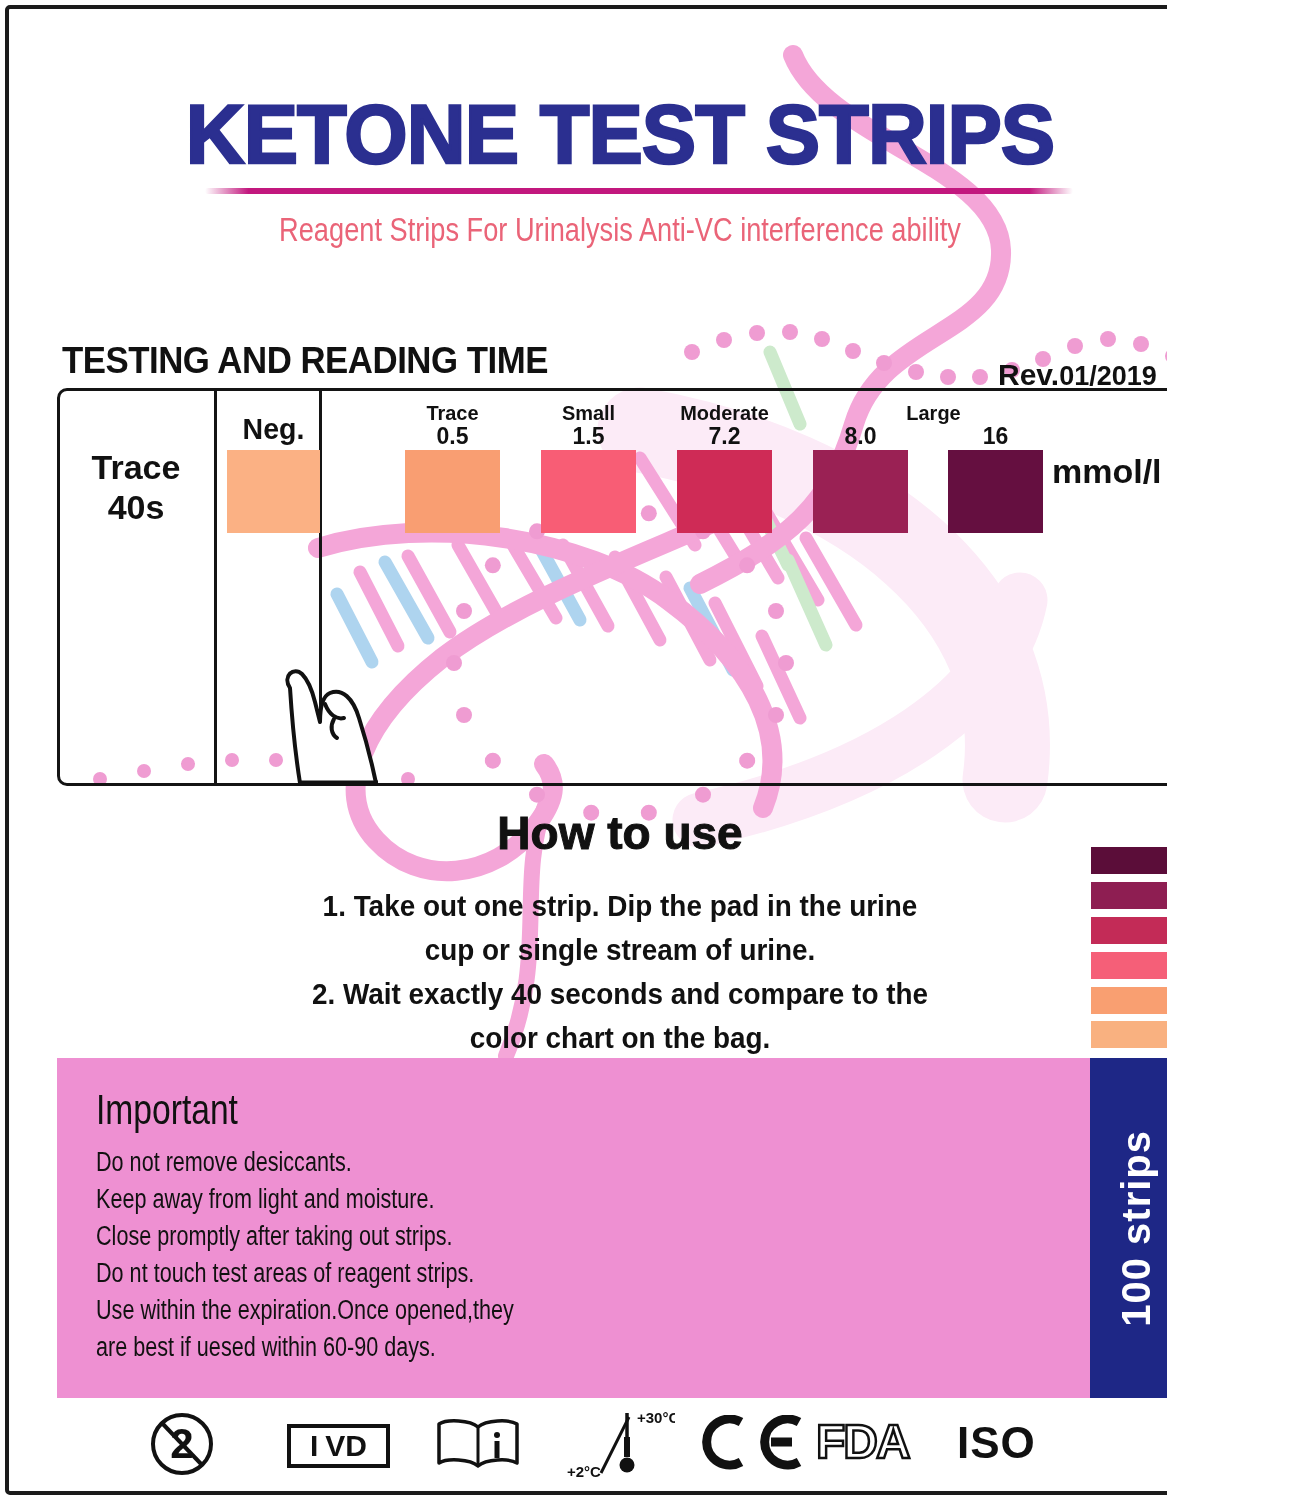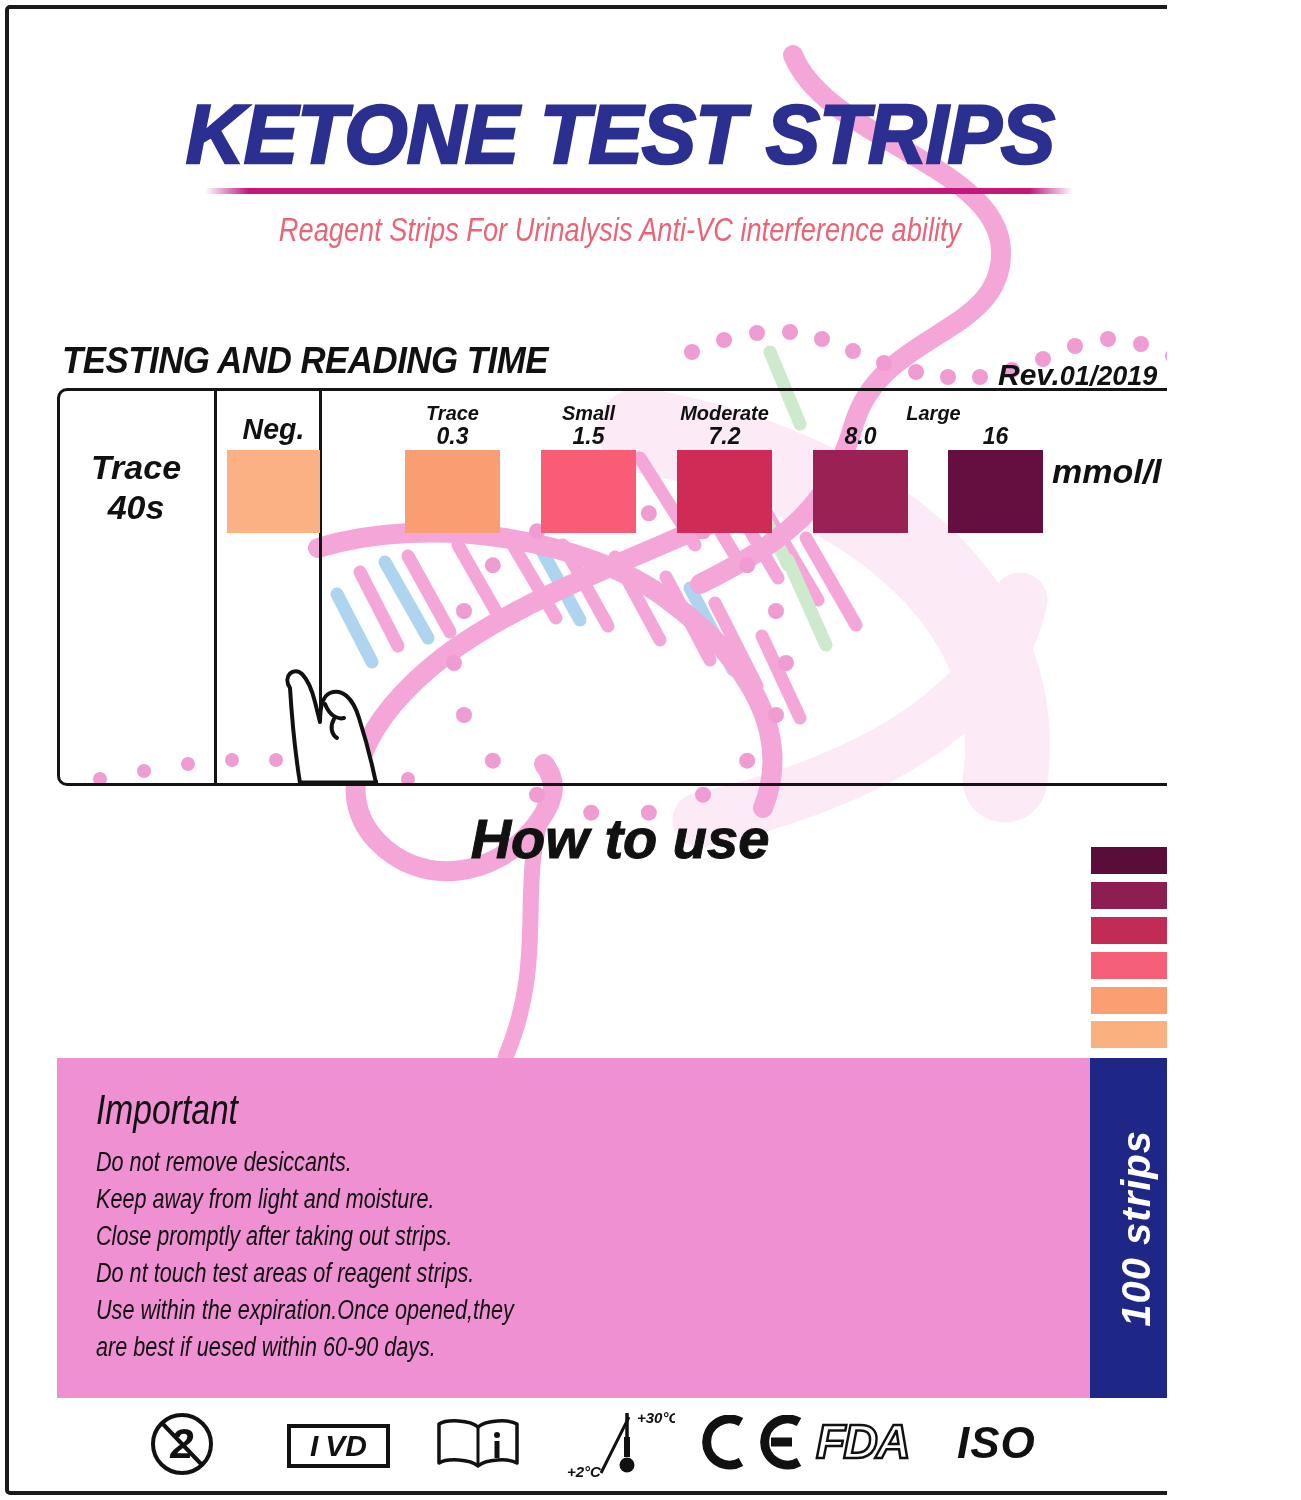--- a/index.html
+++ b/index.html
@@ -1,17 +1,17 @@
 <!DOCTYPE html>
 <html><head>
 <meta charset="utf-8">
 <style>
   html,body{margin:0;padding:0;background:#fff;}
   .pg{position:relative;width:1167px;height:1500px;background:#fff;overflow:hidden;
-      font-family:"Liberation Sans",sans-serif;color:#111;font-style:italic;}
+      font-family:"Liberation Sans",sans-serif;color:#111;}
   .abs{position:absolute;}
   .outer-border{left:5px;top:5px;width:1224px;height:1482px;border:4px solid #1b1b1b;border-radius:5px;}
   .dna{left:0;top:0;width:1301px;height:1500px;pointer-events:none;}
   .content{position:absolute;left:0;top:0;width:1301px;height:1500px;}
 
   .title{left:0;top:86px;width:1240px;text-align:center;font-size:84px;font-weight:700;
          color:#2b2f90;letter-spacing:-1px;transform:scaleX(.97);transform-origin:50% 50%;
          -webkit-text-stroke:2.5px #2b2f90;white-space:nowrap;}
   .title-underline{left:205px;top:188px;width:868px;height:6px;border-radius:3px;
          background:linear-gradient(90deg,rgba(194,24,126,0) 0%,#c2187e 5%,#c2187e 95%,rgba(194,24,126,0) 100%);}
@@ -33,21 +33,21 @@
   .level{position:absolute;top:402px;text-align:center;}
   .lname{font-size:21px;font-weight:700;height:22px;line-height:22px;transform:scaleX(.95);white-space:nowrap;}
   .lval{font-size:23px;font-weight:700;height:26px;line-height:24px;}
   .sw{height:83px;}
   .lvl0 .lname{font-size:30px;position:relative;top:16px;}
   .lvl5 .lname{transform:translateX(-62px) scaleX(.95);}
 
   .hand{left:268px;top:662px;z-index:3;}
 
   .howto{left:0;top:806px;width:1240px;text-align:center;}
-  .howto-h{font-size:56px;font-weight:700;-webkit-text-stroke:1px #111;margin-bottom:24px;}
+  .howto-h{font-size:46px;font-weight:700;-webkit-text-stroke:1px #111;margin-bottom:24px;}
   .howto-line{font-size:30px;font-weight:700;line-height:44px;transform:scaleX(.93);transform-origin:50% 50%;white-space:nowrap;}
 
   .band{left:1091px;width:92px;height:27px;}
 
   .pink-panel{left:57px;top:1058px;width:1033px;height:340px;background:#ee90d2;}
   .blue-bar{left:1090px;top:1058px;width:93px;height:340px;background:#1e2786;display:flex;align-items:center;justify-content:center;}
   .blue-bar span{writing-mode:vertical-rl;transform:rotate(180deg);color:#fff;font-size:40px;font-weight:700;letter-spacing:1px;white-space:nowrap;}
 
   .important{left:96px;top:1086px;width:560px;}
   .imp-h{font-size:42px;font-weight:400;transform:scaleX(.8);transform-origin:left;margin:0 0 10px 0;}
@@ -176,21 +176,21 @@
       <div>40s</div>
     </div>
     <div id="levels">
         <div class="level lvl0" style="left: 227px; width: 93px;">
           <div class="lname">Neg.</div>
           <div class="lval"></div>
           <div class="sw" style="background: rgb(251, 177, 132);"></div>
         </div>
         <div class="level lvl1" style="left: 405px; width: 95px;">
           <div class="lname">Trace</div>
-          <div class="lval">0.3</div>
+          <div class="lval">0.5</div>
           <div class="sw" style="background: rgb(249, 158, 114);"></div>
         </div>
         <div class="level lvl2" style="left: 541px; width: 95px;">
           <div class="lname">Small</div>
           <div class="lval">1.5</div>
           <div class="sw" style="background: rgb(248, 93, 117);"></div>
         </div>
         <div class="level lvl3" style="left: 677px; width: 95px;">
           <div class="lname">Moderate</div>
           <div class="lval">7.2</div>
@@ -210,20 +210,26 @@
     <div class="abs unit">mmol/l</div>
 
     <svg class="abs hand" width="132" height="126" viewBox="0 0 132 126">
       <path d="M22 26 C14 14 26 4 34 12 C40 18 44 28 47 40 L52 60 C52 44 55 34 62 31 C74 26 85 36 91 56 C97 75 103 98 106 112 L108 121 L32 121 C28 96 24 58 22 26 Z" fill="#fff" stroke="#111" stroke-width="4" stroke-linejoin="round"></path>
       <path d="M57 42 C61 52 68 58 76 56 M66 57 C62 64 63 72 69 76" fill="none" stroke="#111" stroke-width="4" stroke-linecap="round"></path>
       <line x1="30" y1="121" x2="110" y2="121" stroke="#111" stroke-width="5"></line>
     </svg>
 
     <div class="abs howto">
       <div class="howto-h">How to use</div>
+      <div id="howto-lines">
+          <div class="howto-line">1. Take out one strip. Dip the pad in the urine</div>
+          <div class="howto-line">cup or single stream of urine.</div>
+          <div class="howto-line">2. Wait exactly 40 seconds and compare to the</div>
+          <div class="howto-line">color chart on the bag.</div>
+        </div>
     </div>
 
     <div id="grad-strip">
         <div class="abs band" style="top: 847px; background: rgb(91, 13, 57);"></div>
         <div class="abs band" style="top: 882px; background: rgb(142, 30, 82);"></div>
         <div class="abs band" style="top: 917px; background: rgb(195, 43, 87);"></div>
         <div class="abs band" style="top: 952px; background: rgb(245, 95, 120);"></div>
         <div class="abs band" style="top: 987px; background: rgb(249, 159, 113);"></div>
         <div class="abs band" style="top: 1021px; background: rgb(249, 177, 128);"></div>
       </div>

